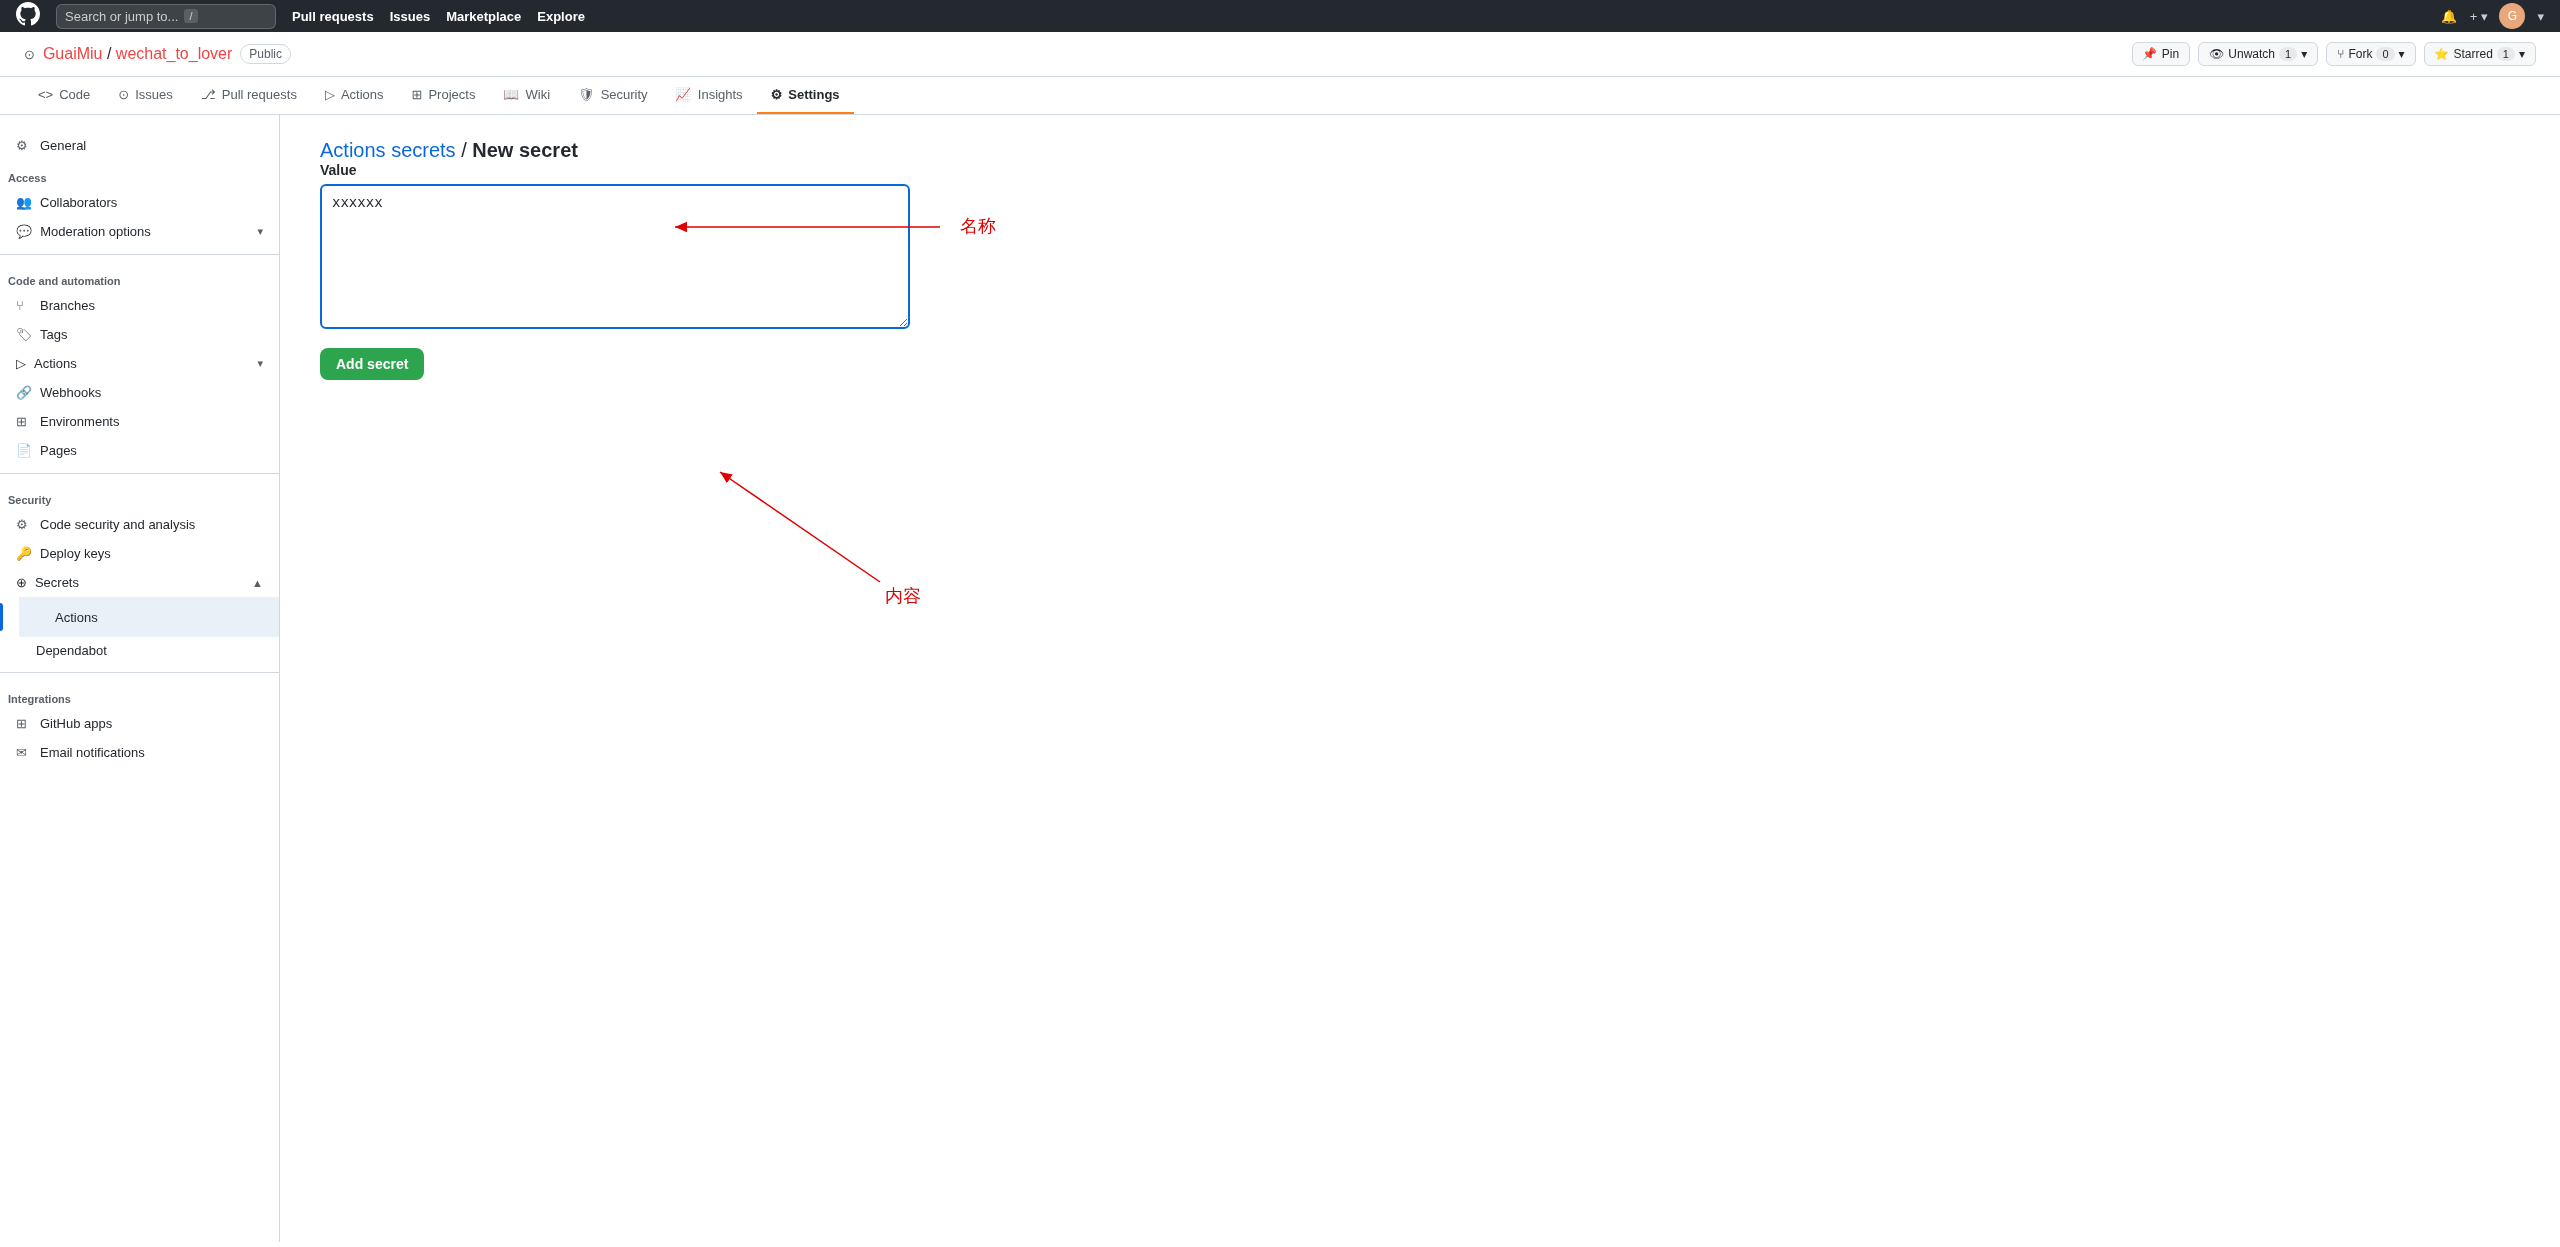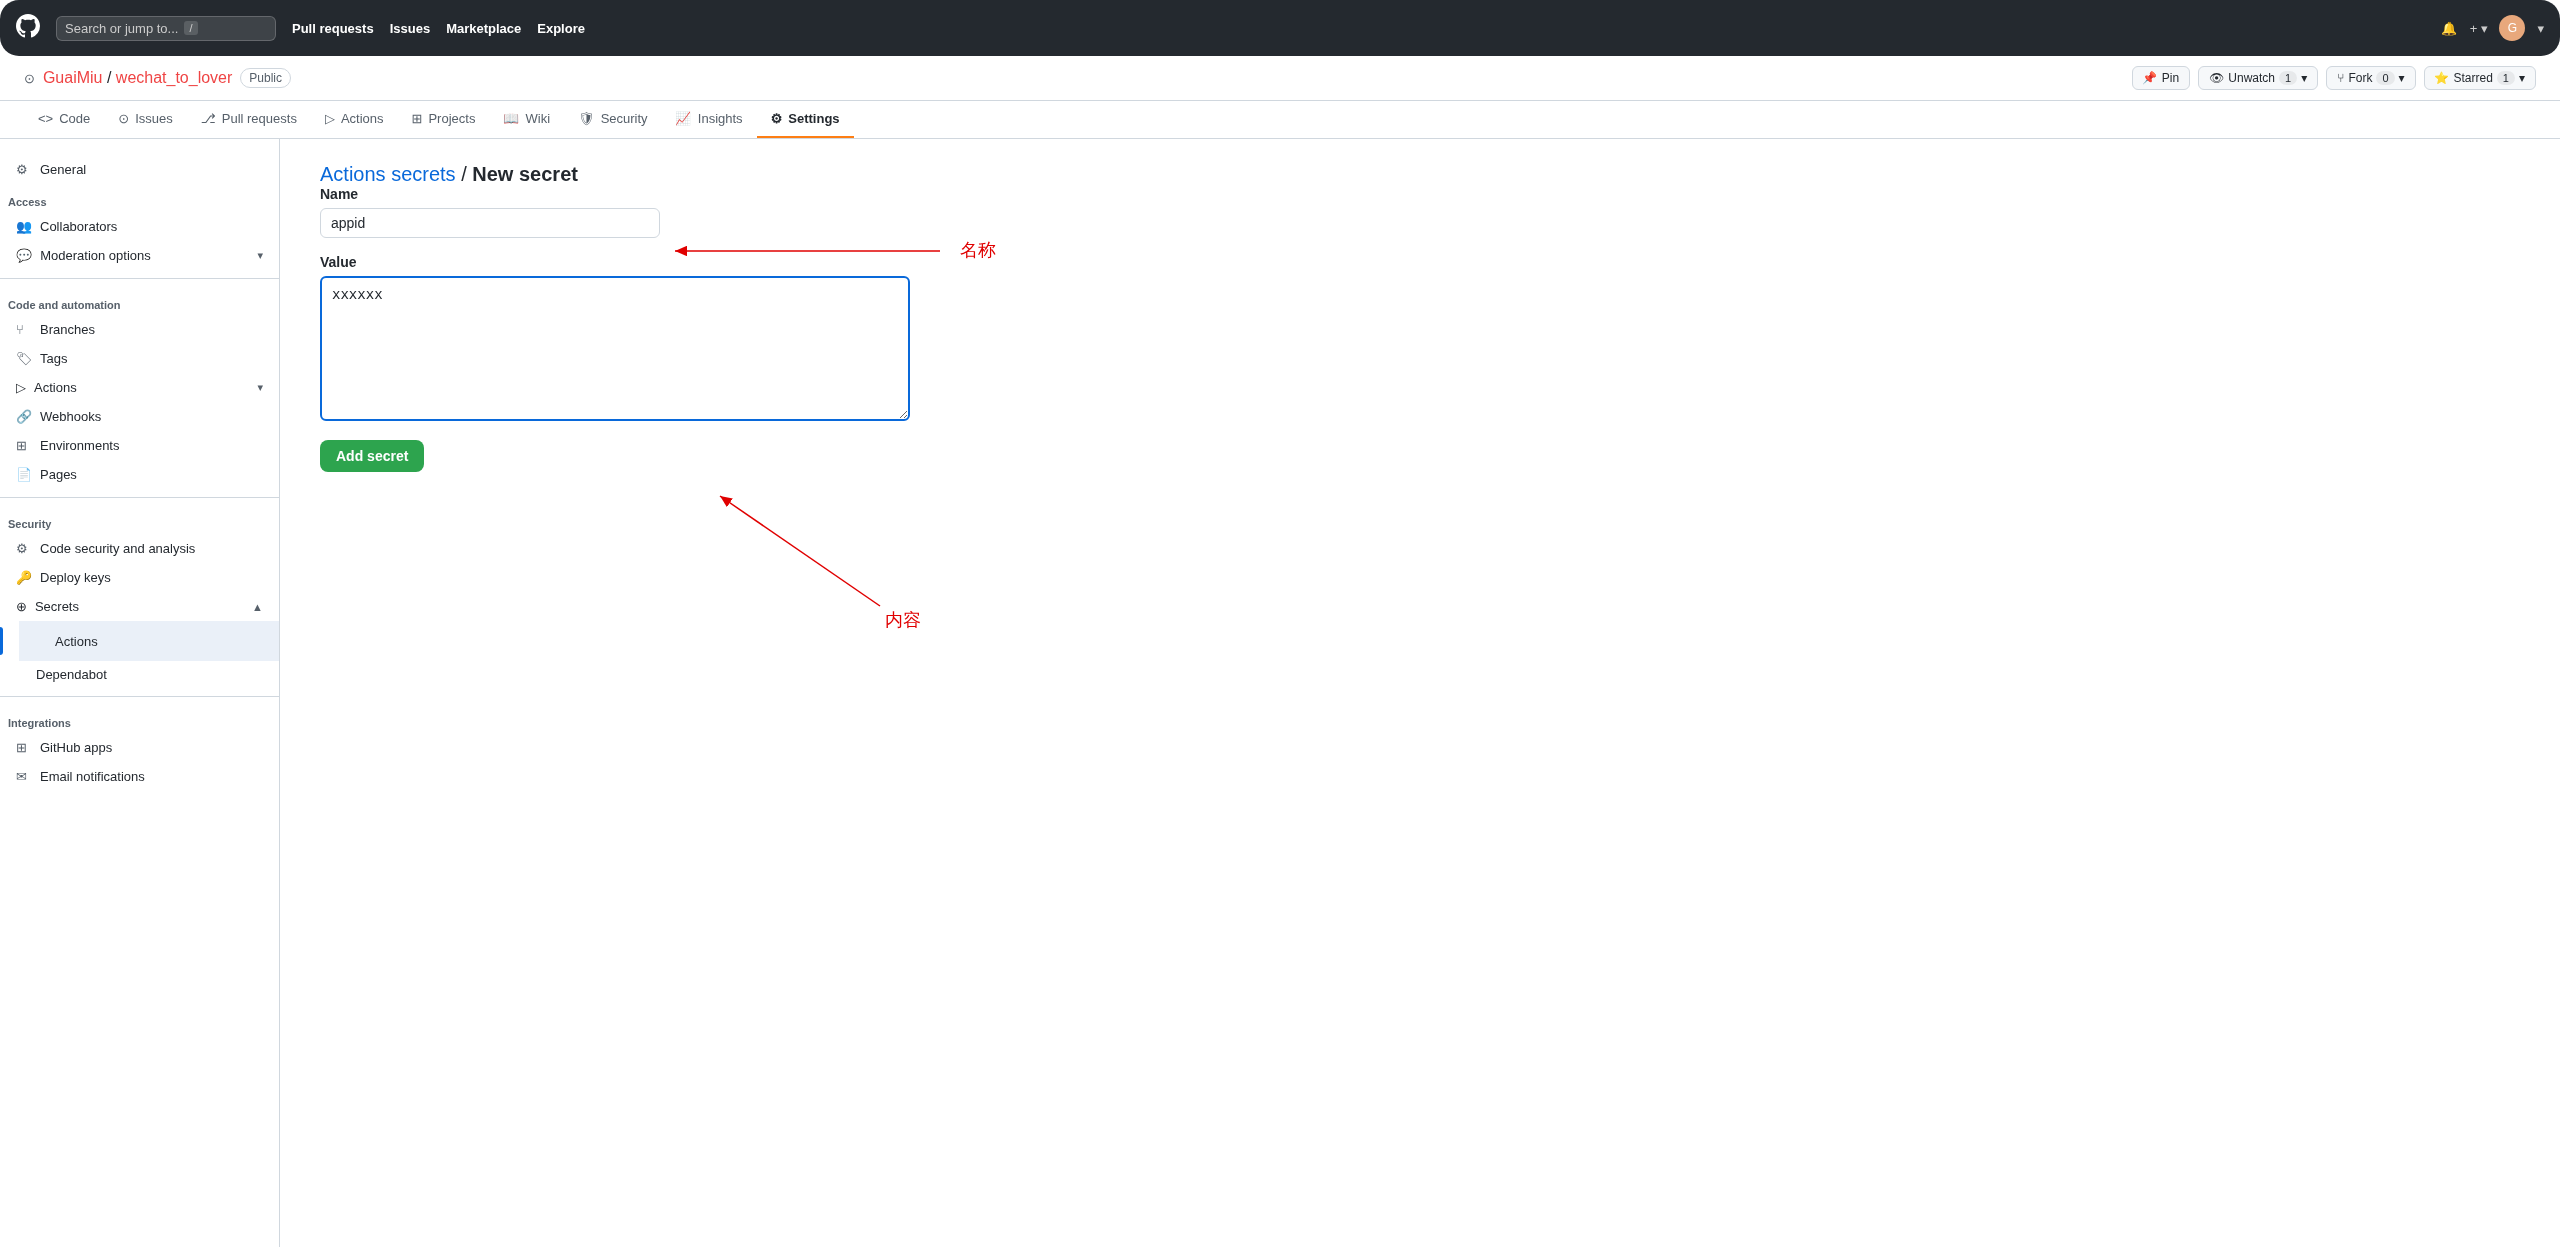--- a/index.html
+++ b/index.html
@@ -5,23 +5,22 @@
     * { box-sizing: border-box; margin: 0; padding: 0; }
     body { font-family: -apple-system, BlinkMacSystemFont, 'Segoe UI', Helvetica, Arial, sans-serif; font-size: 14px; background: #fff; color: #24292f; }
 
     
     .top-nav {
       background: #24292f;
       color: #fff;
       display: flex;
       align-items: center;
       padding: 0 16px;
-      height: 56px;
+      height: 32px;
       gap: 16px;
-      border-radius: 19px;
     }
     .top-nav .logo { color: #fff; font-size: 20px; cursor: pointer; }
     .top-nav .search-box {
       display: flex; align-items: center;
       background: rgba(255,255,255,0.12);
       border: 1px solid rgba(255,255,255,0.2);
       border-radius: 6px;
       padding: 4px 8px;
       color: #ccc;
       font-size: 13px;
@@ -419,24 +418,20 @@
     <div class="breadcrumb">
       <a>Actions secrets</a>
       <span> / </span>
       <span class="current">New secret</span>
     </div>
 
     
     <div class="annotation-area" style="position:relative; display:inline-block; width:700px;">
 
       
-      <div class="form-group">
-        <label class="form-label">Name</label>
-        <input class="form-input" type="text" value="appid" style="">
-      </div>
 
       
       <div class="form-group">
         <label class="form-label">Value</label>
         <textarea class="form-textarea" style="">xxxxxx</textarea>
       </div>
 
       
       <button class="btn-green">Add secret</button>
 

